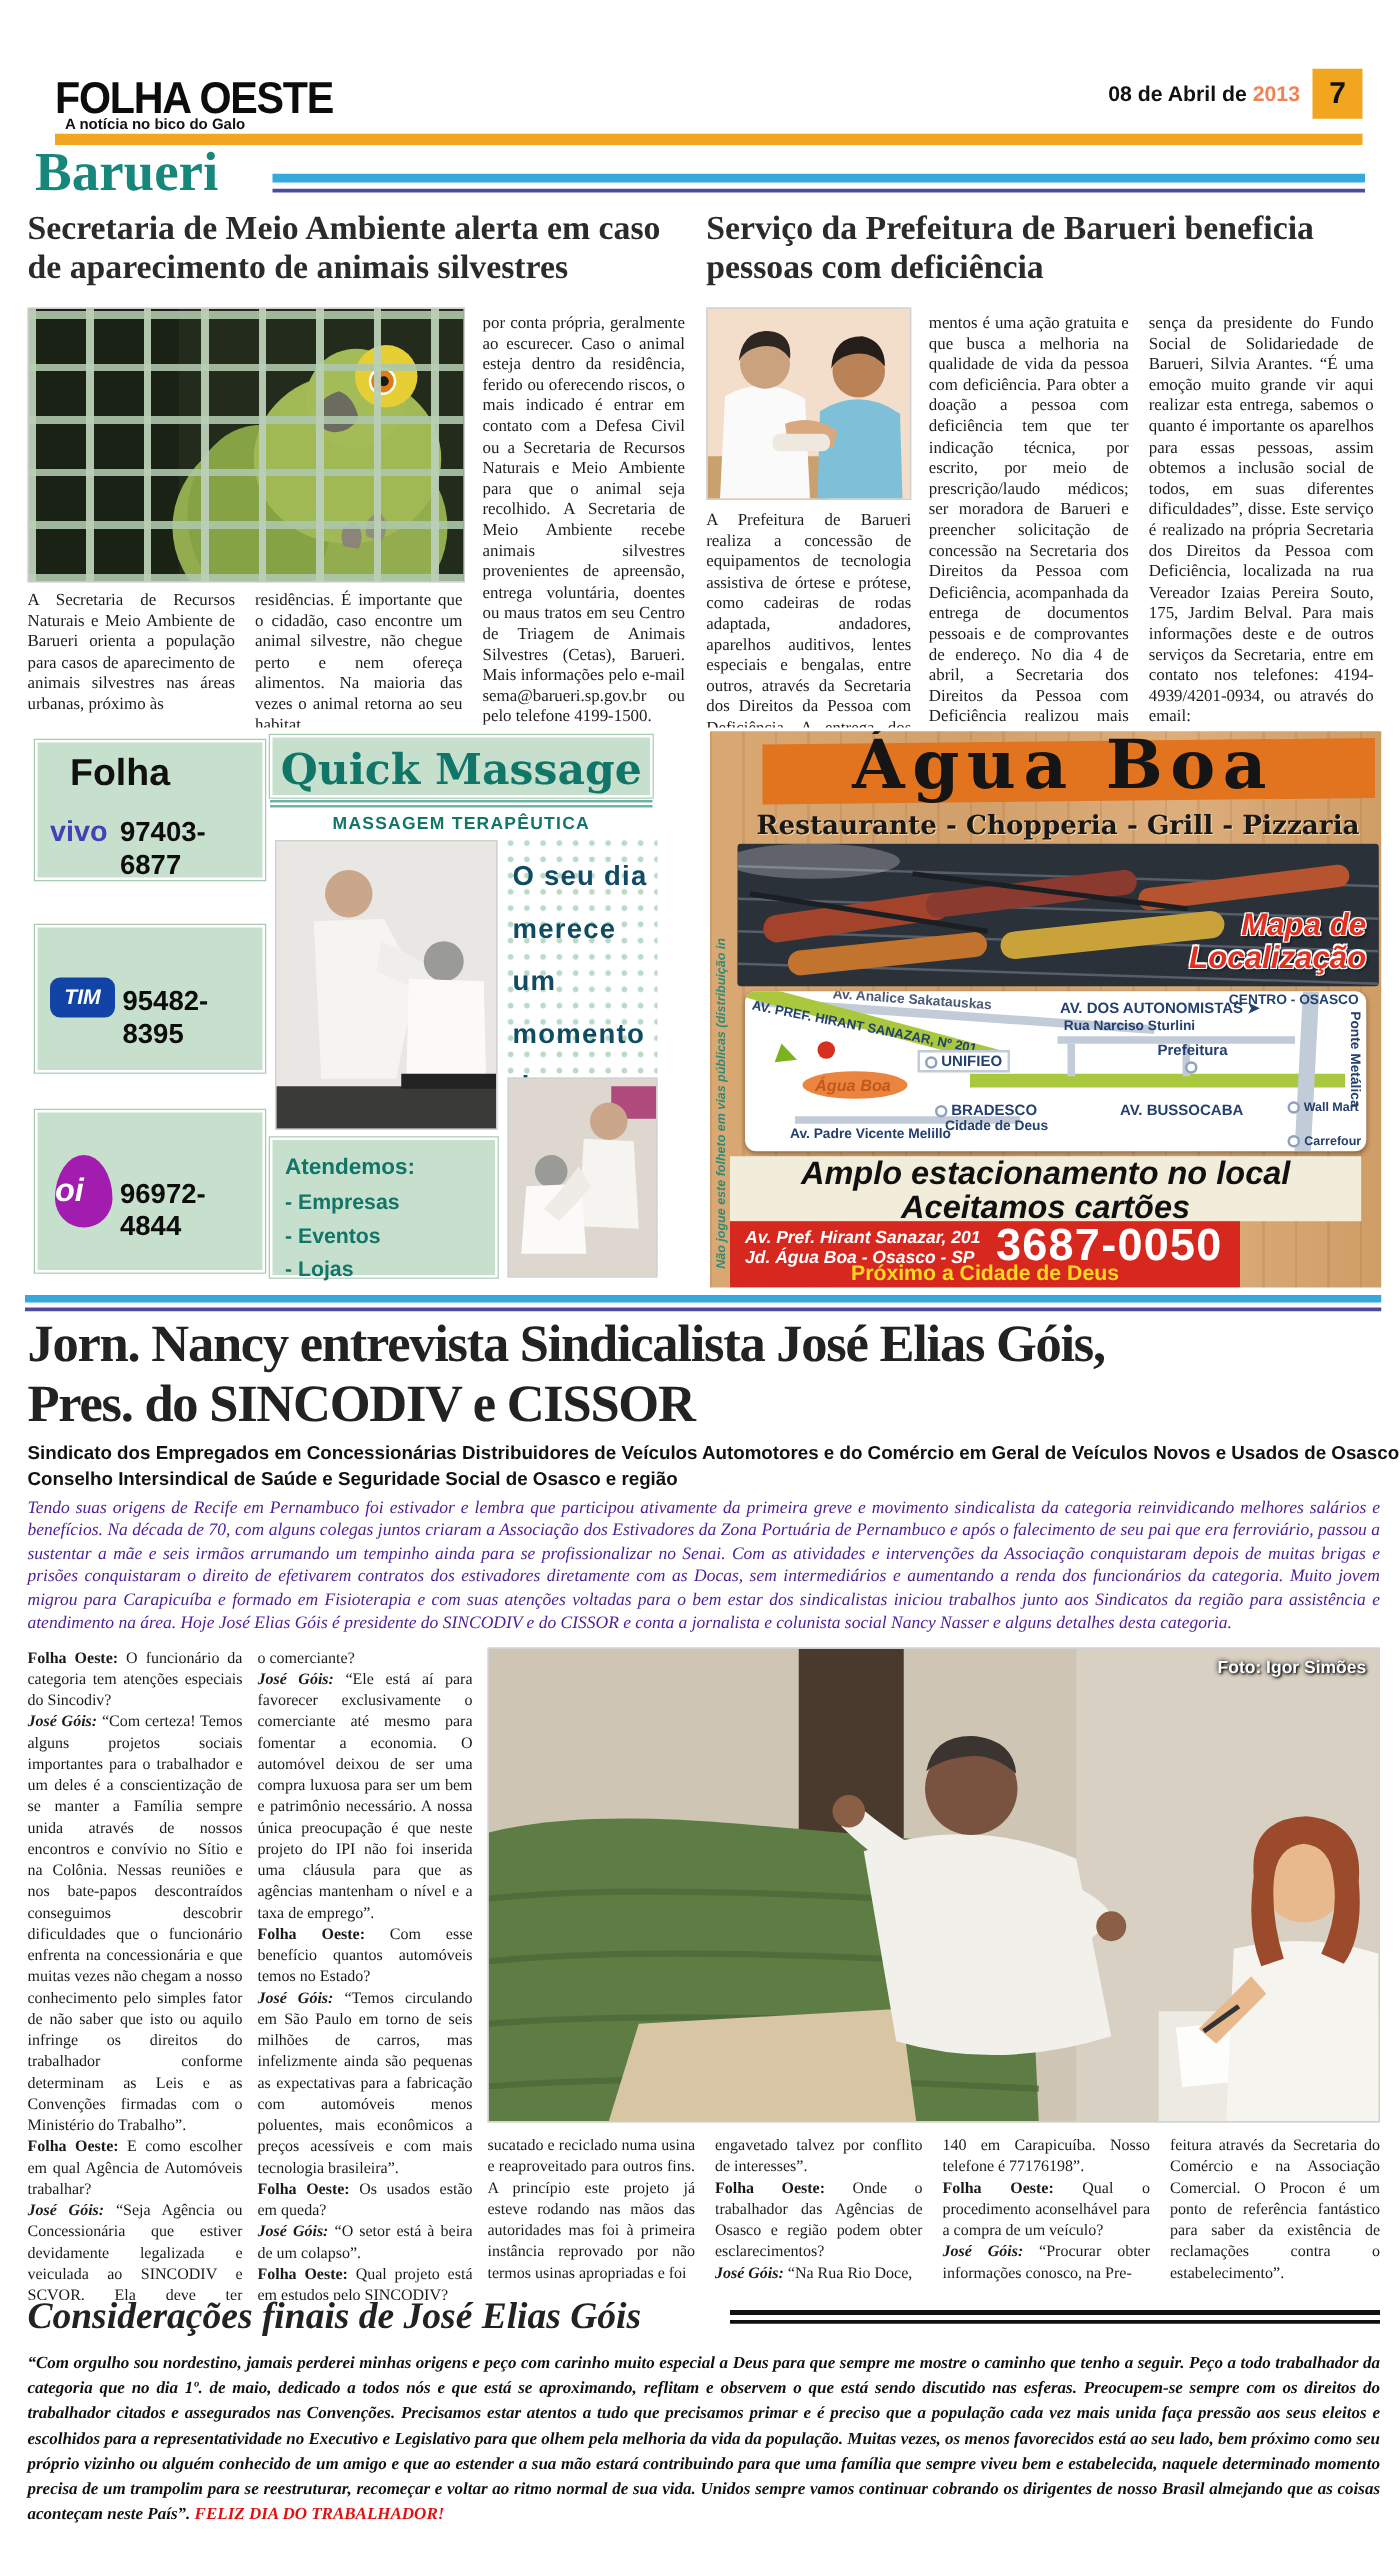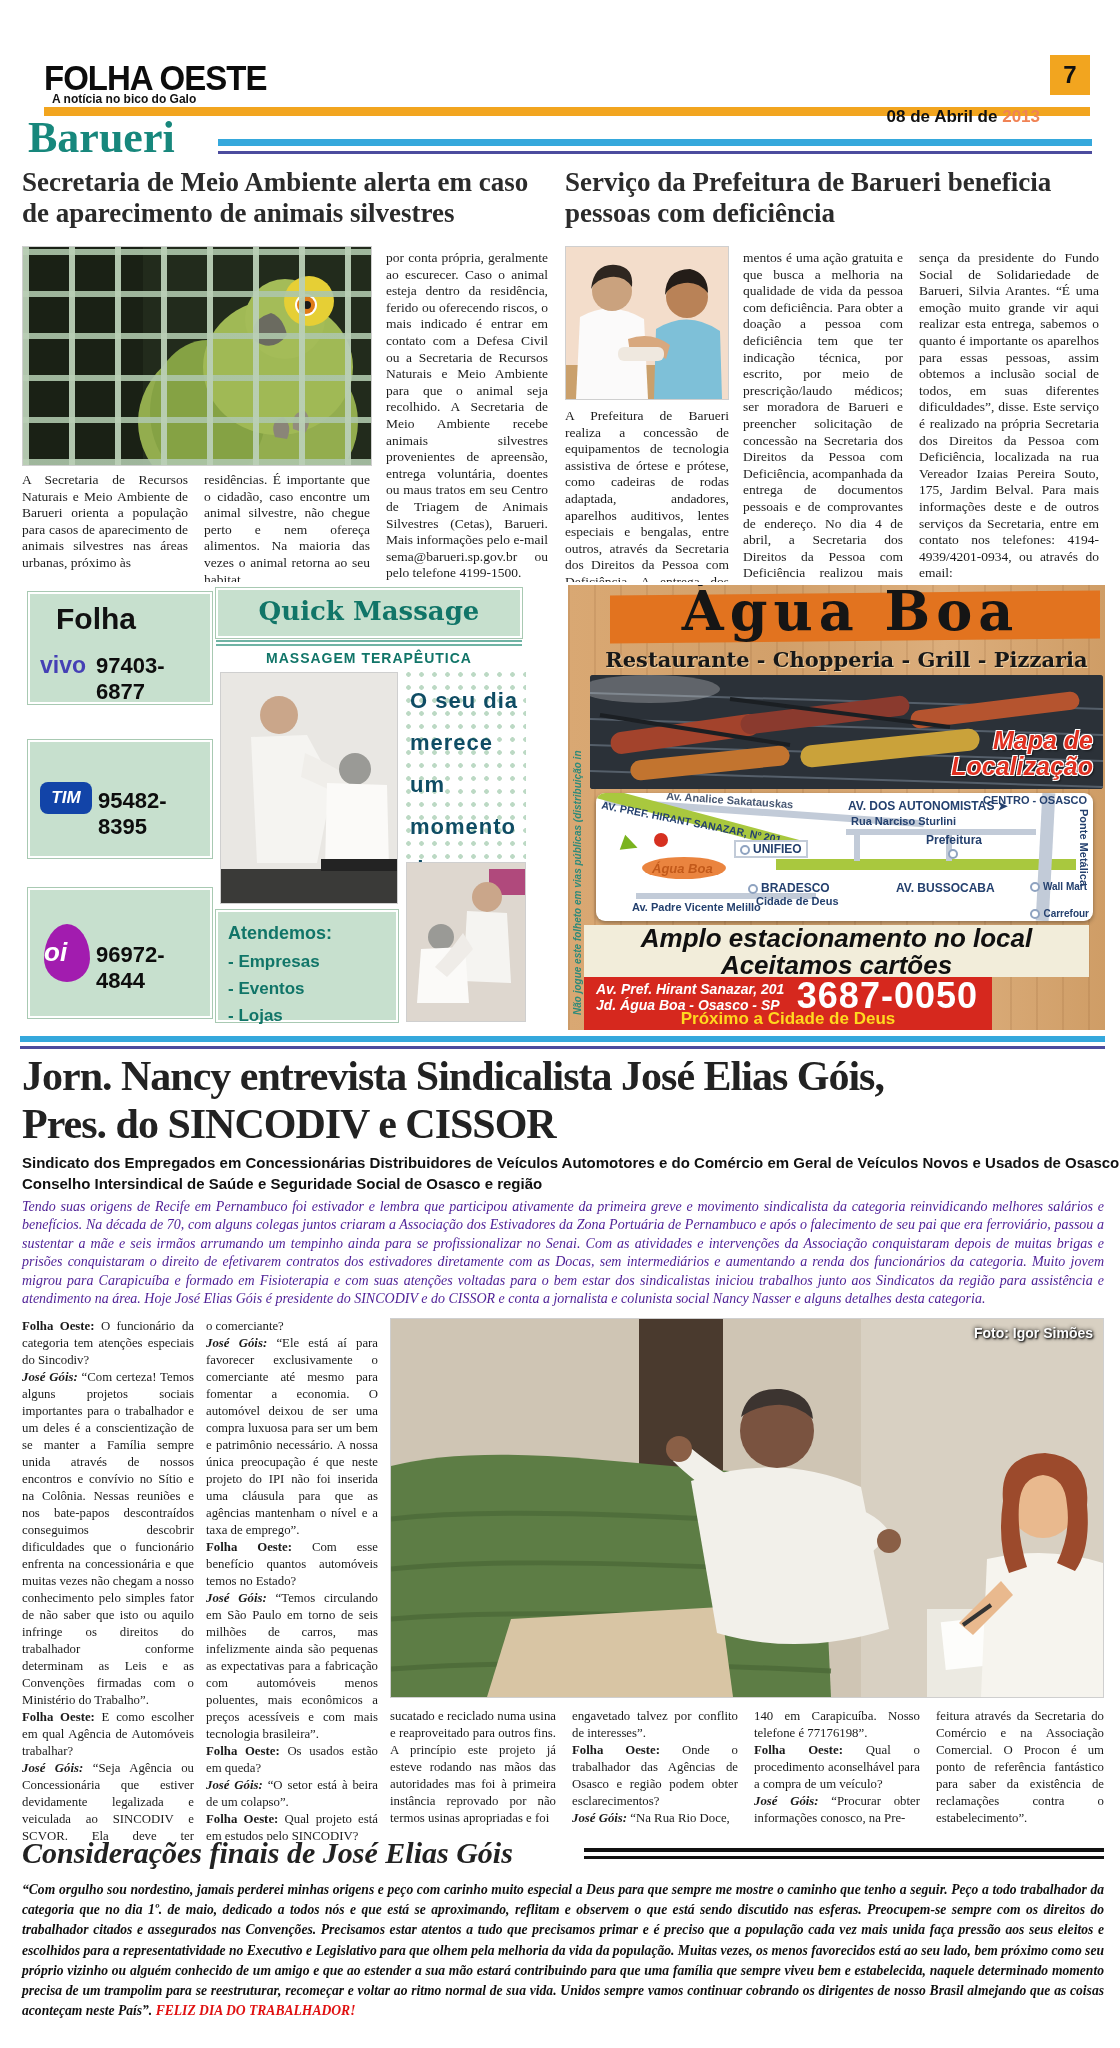--- a/index.html
+++ b/index.html
@@ -4,21 +4,21 @@
 <style>
   * { margin:0; padding:0; box-sizing:border-box; }
   html,body { background:#fff; }
   body { width:1120px; height:2048px; position:relative; font-family:"Liberation Serif", serif; color:#1a1a1a; overflow:hidden; }
   .abs { position:absolute; }
 
   
   .logo { font-family:"Liberation Sans", sans-serif; font-weight:800; font-size:33px; letter-spacing:-1px; color:#0c0c0c; transform:scaleY(1.08); transform-origin:left top; }
   .tagline { font-family:"Liberation Sans", sans-serif; font-weight:700; font-size:12px; color:#111; }
   .orangebar { background:#F2A51F; }
-  .dateline { font-family:"Liberation Sans", sans-serif; font-weight:700; font-size:17px; color:#111; text-align:right;margin-top:41px; }
+  .dateline { font-family:"Liberation Sans", sans-serif; font-weight:700; font-size:17px; color:#111; text-align:right; }
   .dateline .yr { color:#F08355; }
   .pagebox { background:#F2A51F; color:#111; font-family:"Liberation Sans", sans-serif; font-weight:800; font-size:24px; text-align:center; line-height:40px; }
   .sectiontitle { font-family:"Liberation Serif", serif; font-weight:700; font-size:44px; color:#17877C; }
   .lineblue { background:#35A8DC; }
   .linepurple { background:#4C4C9E; }
 
   
   .headline { font-weight:700; font-size:27px; line-height:31px; color:#2b2b2b; }
   .col { font-size:13.5px; line-height:16.6px; text-align:justify; overflow:hidden; color:#1c1c1c; }
   .photo { border:1px solid #cfcfcf; overflow:hidden; background:#ddd; }
@@ -27,21 +27,21 @@
     background:
       repeating-linear-gradient(90deg, rgba(186,207,182,.95) 0 6px, transparent 6px 46px),
       repeating-linear-gradient(0deg, rgba(173,198,170,.9) 0 6px, transparent 6px 42px); }
 
   
   .ad1 { background:#fff; font-family:"Liberation Sans", sans-serif; }
   .mint { background:#C7E0CE; border:2px solid #fff; box-shadow:0 0 0 1px #A8C9B2; }
   .davi { font-weight:800; font-size:30px; color:#111; }
   .vivo { font-weight:800; font-size:23px; color:#4540B5; font-family:"Liberation Sans", sans-serif; }
   .adphone { font-weight:800; font-size:22px; color:#0d0d0d; font-family:"Liberation Sans", sans-serif; }
-  .qm-title { font-weight:800; font-size:26px; color:#117568; text-align:center; font-family:"DejaVu Serif", serif; }
+  .qm-title { font-weight:800; font-size:34px; color:#117568; text-align:center; font-family:"DejaVu Serif", serif; }
   .qm-rule { border-top:2px solid #6FB3A4; border-bottom:2px solid #6FB3A4; height:6px; }
   .qm-sub { font-weight:800; font-size:14px; letter-spacing:1px; color:#117568; text-align:center; }
   .slogan div { font-weight:800; font-size:22px; color:#0F4C64; line-height:42px; letter-spacing:1px; }
   .dots { background-image:radial-gradient(circle, #BCD9C4 2px, transparent 2.6px); background-size:13px 13px; }
   .atend { color:#117568; font-weight:800; }
   .atend .t { font-size:18px; line-height:30px; }
   .atend .i { font-size:17px; line-height:27px; }
   .timlogo { background:#1244A8; border-radius:8px; color:#fff; font-style:italic; font-weight:800; font-size:17px; text-align:center; line-height:32px; }
   .oilogo { background:#a21caf; border-radius:50% 50% 50% 50%/60% 60% 40% 40%; color:#fff; font-weight:800; font-style:italic; font-size:26px; text-align:left; line-height:56px; }
 

